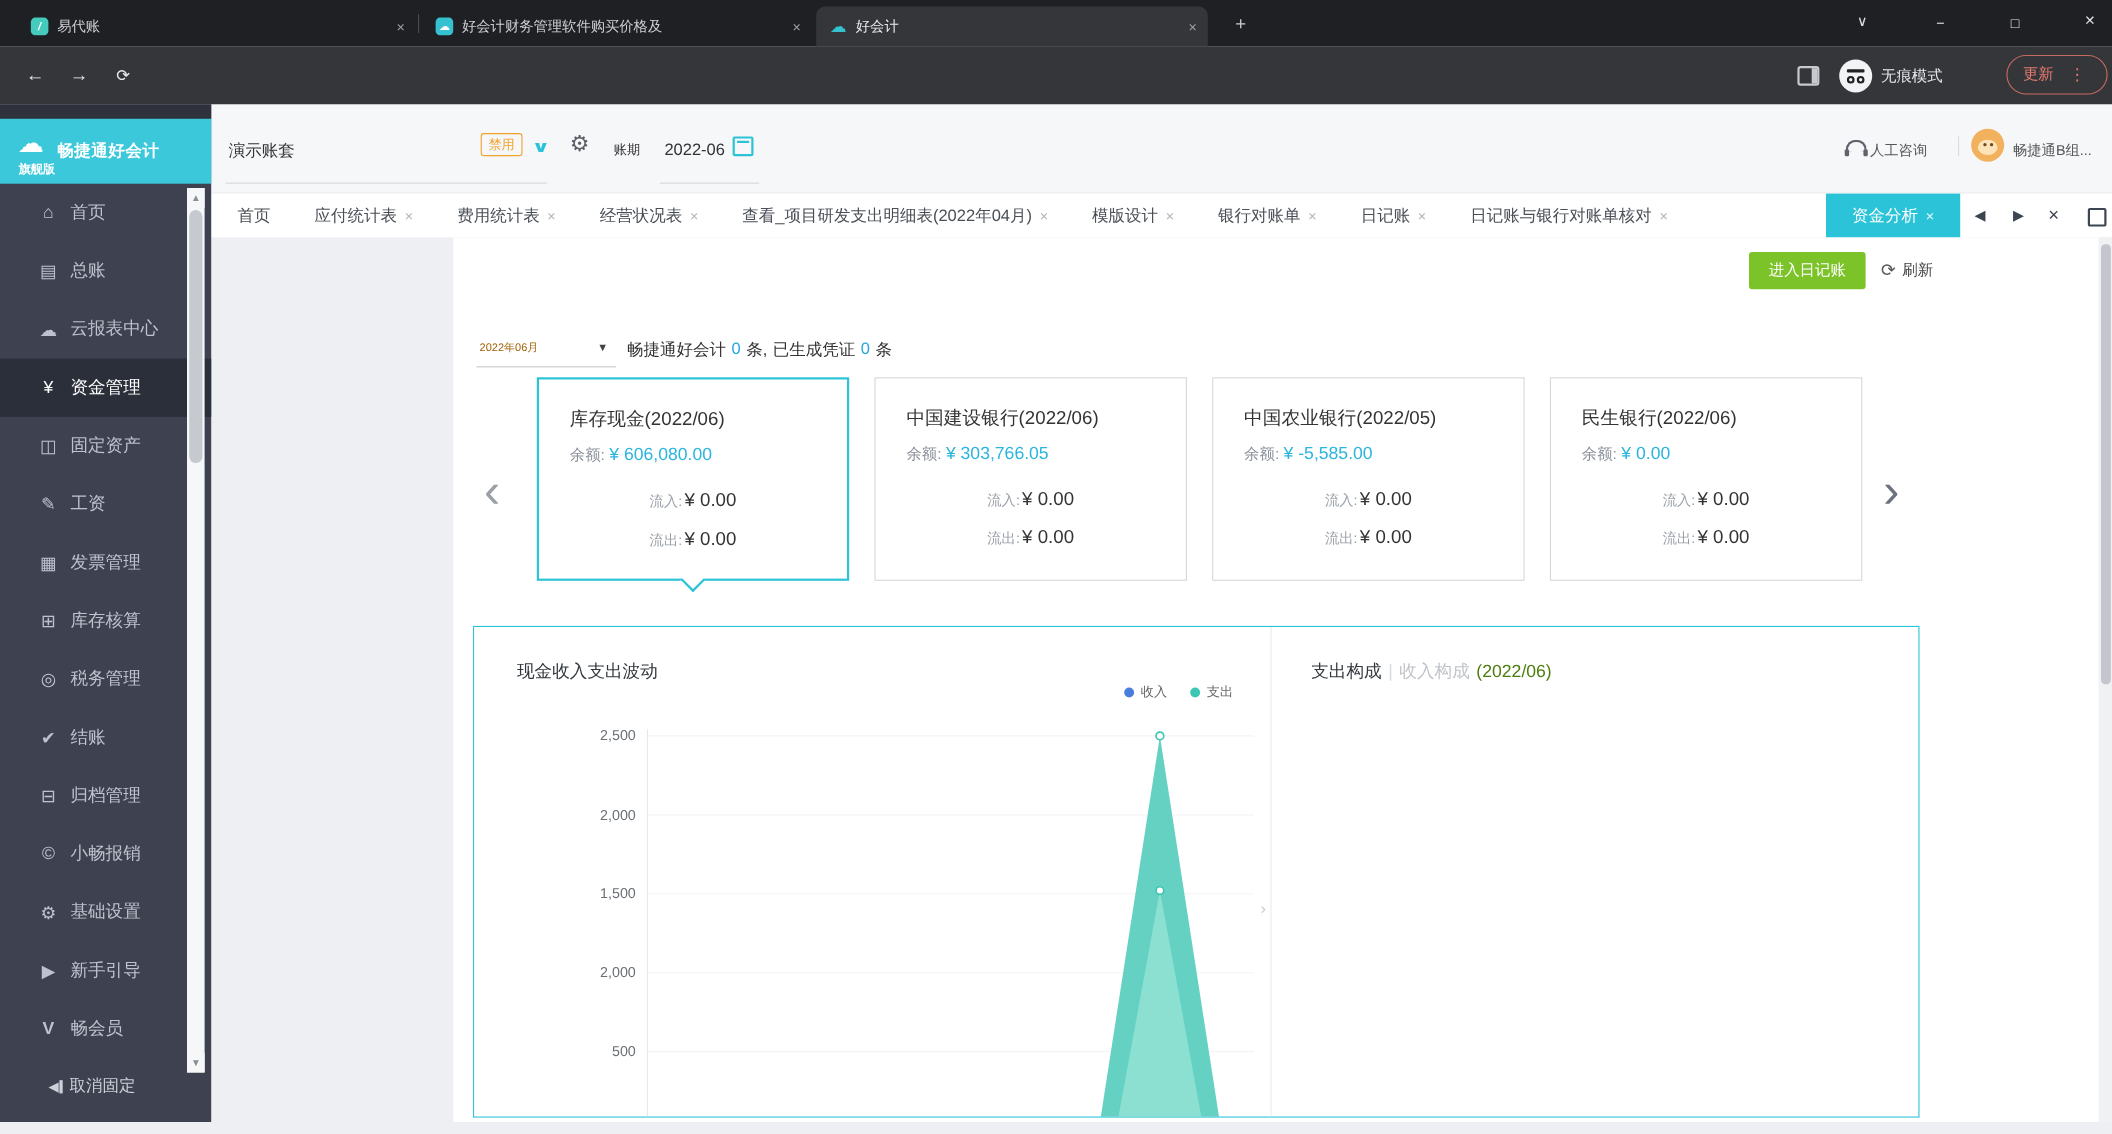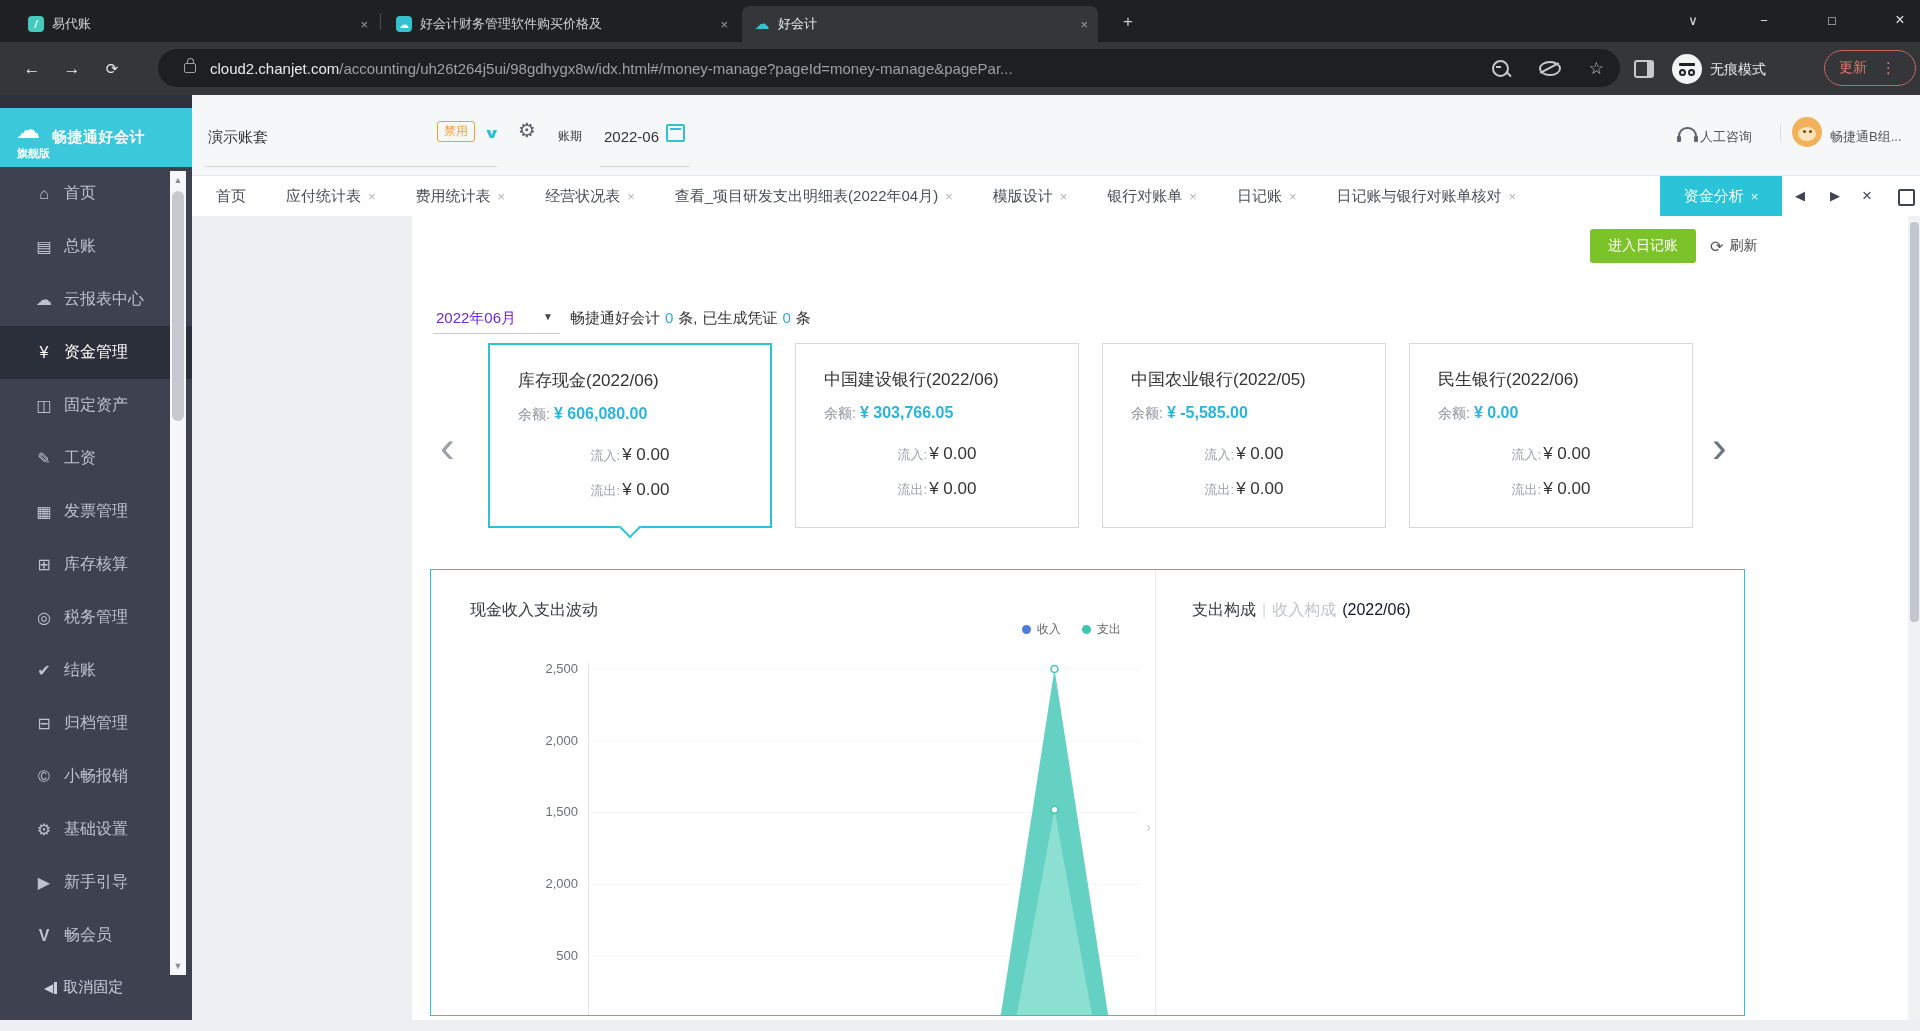--- a/index.html
+++ b/index.html
@@ -100,53 +100,53 @@
   .ptclose{left:1862px;top:186px;font-size:17px;color:#3d4452;}
   .ptfs{left:1898px;top:189px;width:13px;height:13px;border:2px solid #3d4452;border-radius:2px;}
 
   
   .content-bg{left:192px;top:216px;width:1728px;height:804px;background:#edeff3;}
   .panel{left:412px;top:216px;width:1496px;height:804px;background:#fff;}
   .btn-enter{left:1590px;top:229px;width:106px;height:34px;background:#7cc229;border-radius:3px;color:#fff;font-size:14px;
     display:flex;align-items:center;justify-content:center;cursor:pointer;}
   .btn-refresh{left:1710px;top:229px;height:34px;display:flex;align-items:center;gap:6px;color:#444;font-size:14px;cursor:pointer;}
   .btn-refresh .rg{font-size:16px;color:#555;}
-  .sum-month{left:436px;top:309px;font-size:15px;color:#6d28d9;cursor:pointer;}
+  .sum-month{left:436px;top:309px;font-size:10px;color:#a16207;cursor:pointer;}
   .sum-caret{left:543px;top:311px;font-size:10px;color:#444;}
   .sum-ul{left:433px;top:333px;width:127px;height:1px;background:#c9c9c9;}
   .sum-text{left:570px;top:309px;font-size:15px;color:#333;display:flex;gap:5px;}
   .sum-text .num{color:#2aa8dc;}
 
   .chev{font-size:44px;font-weight:300;cursor:pointer;line-height:44px;}
   .chev-l{left:440px;top:425px;color:#9aa0a6;}
   .chev-r{left:1712px;top:425px;color:#6b7280;}
 
   .card{top:343px;width:284px;height:185px;background:#fff;border:1px solid #d5d8dd;box-sizing:border-box;cursor:pointer;}
   .card.active{border:2px solid #2bc3d8;}
   .card .ct{position:absolute;left:28px;top:24px;font-size:17px;color:#333;}
   .card .bal{position:absolute;left:28px;top:60px;font-size:14px;color:#8a9099;}
-  .card .bal .bv{font-size:16px;color:#2ab5de;margin-left:4px;font-weight:bold;}
+  .card .bal .bv{font-size:16px;color:#2ab5de;margin-left:4px;}
   .card .fr{position:absolute;left:0;width:100%;text-align:center;font-size:13px;color:#9aa0a8;}
   .card .fr .fv{font-size:17px;color:#333;margin-left:2px;}
   .card .fin{top:100px;} .card .fout{top:135px;}
   .card .caret{position:absolute;left:132px;bottom:-9px;width:14px;height:14px;background:#fff;
     border-right:2px solid #2bc3d8;border-bottom:2px solid #2bc3d8;transform:rotate(45deg);}
 
   .chartpanel{left:430px;top:569px;width:1315px;height:447px;border:1px solid #2bc3d8;background:#fff;box-sizing:border-box;}
   .wc-title{left:470px;top:600px;font-size:16px;color:#32373e;}
   .legend{top:621px;display:flex;align-items:center;gap:6px;font-size:12px;color:#666;cursor:pointer;}
   .ldot{width:9px;height:9px;border-radius:50%;}
   .ytick{width:60px;text-align:right;font-size:13px;color:#6b7078;}
   .wdivider{left:1155px;top:570px;width:1px;height:445px;background:#ececec;}
   .whandle{left:1146px;top:818px;font-size:15px;color:#c6c9ce;}
   .pc-title{left:1192px;top:600px;font-size:16px;}
   .pc-title .on{color:#32373e;cursor:pointer;}
   .pc-title .sep{color:#d8dadd;margin:0 6px;}
   .pc-title .off{color:#c0c3c8;cursor:pointer;}
-  .pc-title .per{color:#0f172a;margin-left:6px;}
+  .pc-title .per{color:#4d7c0f;margin-left:6px;}
   .donut{left:1324px;top:717px;width:256px;height:256px;border-radius:50%;background:#e9ebee;}
   .donut .hole{position:absolute;left:53px;top:53px;width:150px;height:150px;border-radius:50%;background:#fff;}
   .donut .dl{position:absolute;left:0;top:97px;width:100%;text-align:center;font-size:13px;color:#959ba3;}
   .donut .dv{position:absolute;left:0;top:118px;width:100%;text-align:center;font-size:21px;font-weight:bold;color:#33383f;}
 
   .mscroll-track{left:1908px;top:216px;width:12px;height:804px;background:#f0f1f3;}
   .mscroll-thumb{left:1910px;top:222px;width:9px;height:400px;background:#c3c7cd;border-radius:4px;}
 
   .taskbar{left:0;top:1020px;width:1920px;height:11px;background:#17181c;overflow:hidden;}
   .tb-time{position:absolute;left:1758px;top:1px;font-size:11px;color:#c9ced4;}
@@ -179,27 +179,20 @@
     <div class="abs winbtn" style="left:1671px;">∨</div>
     <div class="abs winbtn" style="left:1742px;">−</div>
     <div class="abs winbtn" style="left:1810px;">□</div>
     <div class="abs winbtn" style="left:1878px;font-size:16px;">×</div>
   </div>
 
   <div class="abs btoolbar"></div>
   <div class="abs navbtn" style="left:16px;">←</div>
   <div class="abs navbtn" style="left:56px;">→</div>
   <div class="abs navbtn" style="left:96px;font-size:15px;">⟳</div>
-  <div class="abs urlpill">
-    <span class="lock"></span>
-    <span class="urltext"><span class="host">cloud2.chanjet.com</span><span class="path">/accounting/uh26t264j5ui/98gdhygx8w/idx.html#/money-manage?pageId=money-manage&amp;pagePar...</span></span>
-    <span class="zoomico"></span>
-    <span class="eyeico"></span>
-    <span class="pillicon starico">☆</span>
-  </div>
   <div class="abs sidepanel"></div>
   <div class="abs incircle">
     <span class="hat"></span>
       <span class="gl"></span>
       <span class="gr"></span>
   </div>
   <div class="abs incoglabel">无痕模式</div>
   <div class="abs updatepill">
     <span class="ut">更新</span>
     <span class="dots">⋮</span>

